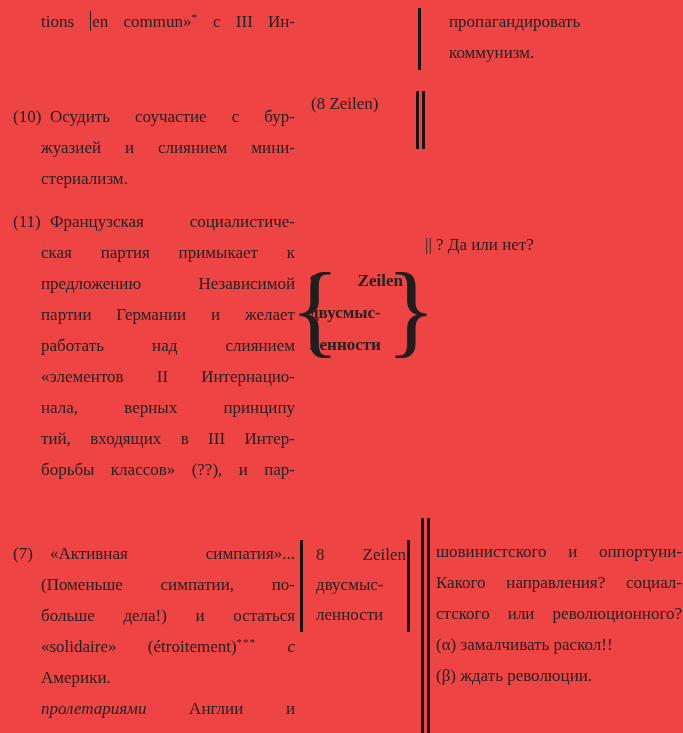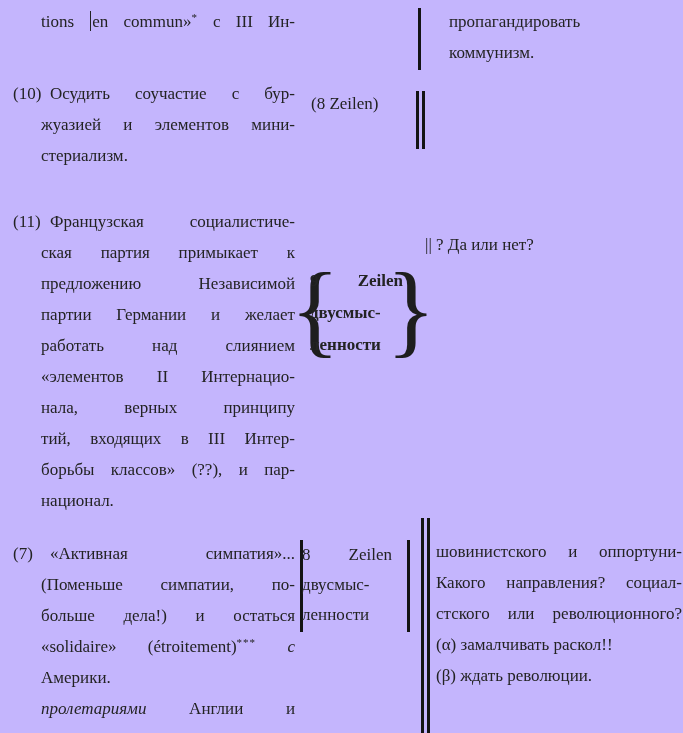--- a/index.html
+++ b/index.html
@@ -1,52 +1,52 @@
 <!DOCTYPE html>
 <html><head>
 <meta charset="utf-8">
 <style>
   html,body{margin:0;padding:0;background:#ffffff;}
   .page{
     position:relative;
     width:683px;height:733px;
-    background:#c4b5fd;
+    background:#ef4444;
     color:#232323;
     font-family:"Liberation Serif","DejaVu Serif",serif;
     font-size:17px;
     line-height:31px;
     overflow:hidden;
   }
   .abs{position:absolute;}
   
   .jl{text-align:justify;text-align-last:justify;}
   .ll{text-align:left;text-align-last:left;}
   
   .sec{position:absolute;width:282px;}
   .sec .num{position:absolute;left:0;top:0;}
   .sec .ln{margin-left:28px;}
   .sec .ln.first{margin-left:37px;}
   .s0{position:absolute;left:41px;top:6px;width:254px;}
-  .s10{left:13px;top:78px;}
+  .s10{left:13px;top:101px;}
   .s11{left:13px;top:206px;}
   .s12{left:13px;top:538px;}
   
   .r1{left:437px;top:6px;width:245px;margin-left:12px;}
   .r2{left:437px;top:85px;width:245px;}
   .r3{left:425px;top:229px;width:220px;}
   .r4{left:436px;top:536px;width:246px;}
   
   .m8{left:311px;top:88px;width:90px;}
   .braceGroup{left:293px;top:265px;width:140px;height:93px;}
   .brace{position:absolute;top:-6px;font-size:104px;line-height:100px;color:#1e1e1e;font-weight:400;}
   .brace.lb{left:-3px;}
   .brace.rb{right:-3px;}
   .braceText{position:absolute;left:17px;top:0px;width:93px;line-height:32px;font-weight:bold;}
   .bars8{left:300px;top:540px;width:113px;height:92px;}
-  .bars8Text{position:absolute;left:2px;top:0px;width:90px;line-height:30px;}
+  .bars8Text{position:absolute;left:16px;top:0px;width:90px;line-height:30px;}
   
   .bar{position:absolute;background:#141414;width:3px;}
   .dbar{position:absolute;width:3px;border-left:3px solid #141414;border-right:3px solid #141414;}
   .barA{left:418px;top:8px;height:62px;}
   .barB{left:416px;top:91px;height:58px;}
   .barTall{left:421px;top:518px;height:215px;}
   .bars8 .bL{left:0;top:0;height:92px;}
   .bars8 .bR{left:107px;top:0;height:92px;}
   
   sup{font-size:11px;line-height:0;vertical-align:6px;letter-spacing:1px;}
@@ -62,36 +62,35 @@
 
 <div class="page">
 
   <div class="s0">
     <div class="ln jl"><span>tions</span> <span class="insmark"></span><span>en commun»</span><sup>*</sup><span> с III Ин-</span></div>
   </div>
 
   <div class="sec s10">
     <span class="num">(10)</span>
     <div class="ln first jl">Осудить соучастие с бур-</div>
-    <div class="ln jl">жуазией и элементов мини-</div>
+    <div class="ln jl">жуазией и слиянием мини-</div>
     <div class="ln ll">стериализм.</div>
   </div>
 
   <div class="sec s11">
     <span class="num">(11)</span>
     <div class="ln first jl">Французская социалистиче-</div>
     <div class="ln jl">ская партия примыкает к</div>
     <div class="ln jl">предложению Независимой</div>
     <div class="ln jl">партии Германии и желает</div>
     <div class="ln jl">работать над слиянием</div>
     <div class="ln jl">«элементов II Интернацио-</div>
     <div class="ln jl">нала, верных принципу</div>
     <div class="ln jl">тий, входящих в III Интер-</div>
     <div class="ln jl">борьбы классов» (??), и пар-</div>
-    <div class="ln ll">национал.</div>
   </div>
 
   <div class="sec s12">
     <span class="num">(7)</span>
     <div class="ln first jl">«Активная симпатия»...</div>
     <div class="ln jl">(Поменьше симпатии, по-</div>
     <div class="ln jl">больше дела!) и остаться</div>
     <div class="ln jl"><span>«solidaire» (étroitement)</span><sup>***</sup> <i>с</i></div>
     <div class="ln ll">Америки.</div>
     <div class="ln jl"><i>пролетариями</i> <span>Англии и</span></div>

